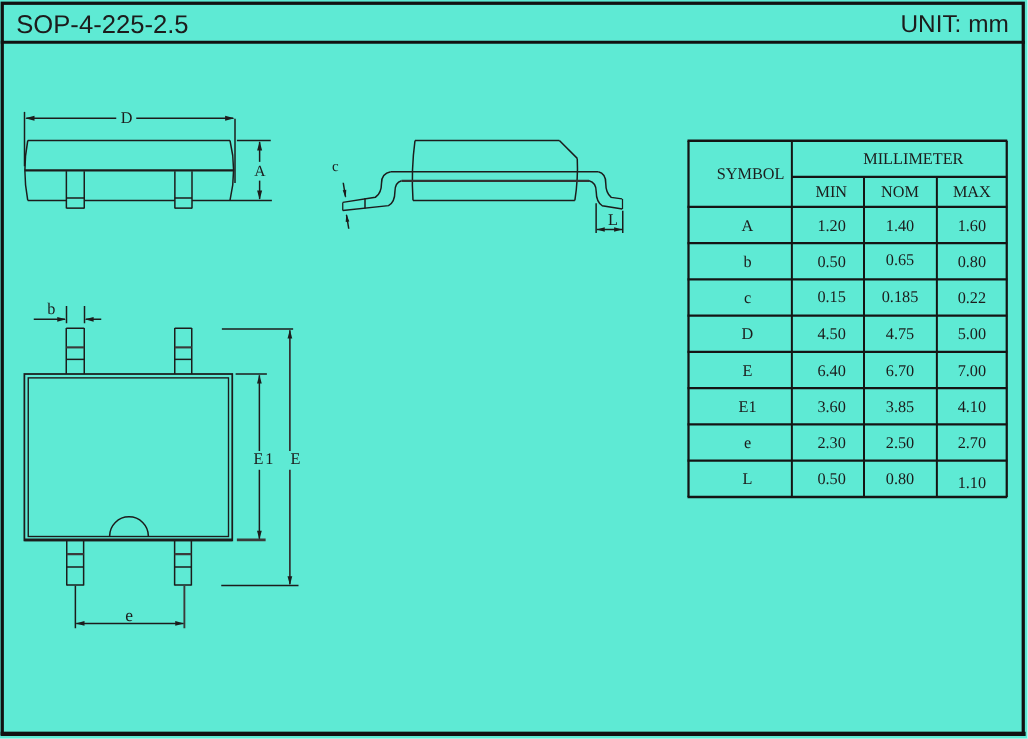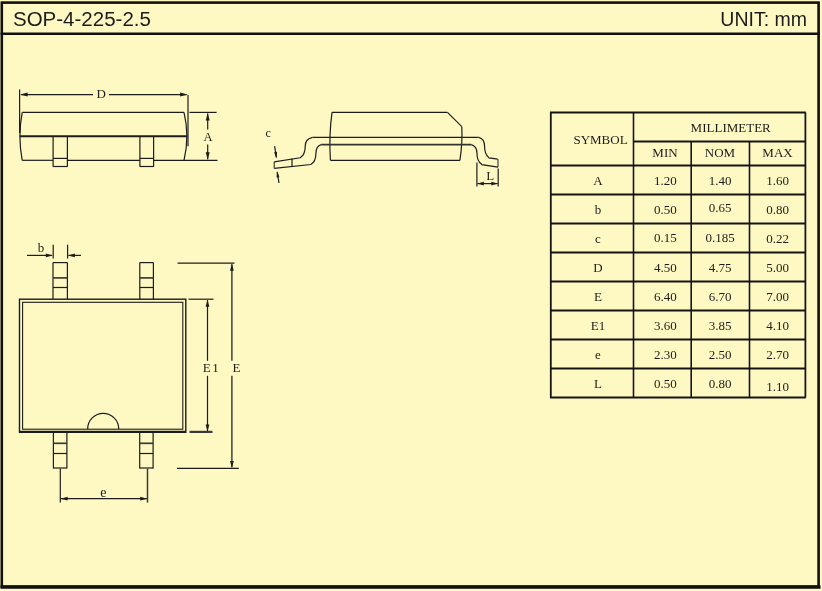--- a/index.html
+++ b/index.html
@@ -1,16 +1,16 @@
 <!DOCTYPE html>
 <html><head>
 <meta charset="utf-8">
 <style>
 html,body{margin:0;padding:0;background:#ffffff;}
-#page{position:relative;width:822px;height:591px;background:#fef9c3;overflow:hidden;}
+#page{position:relative;width:822px;height:591px;background:#5eead4;overflow:hidden;}
 svg{position:absolute;left:0;top:0;}
 text{fill:#1c1c1c;}
 .ser{font-family:"Liberation Serif",serif;}
 .san{font-family:"Liberation Sans",sans-serif;}
 </style>
 </head>
 <body>
 <div id="page">
 <svg width="822" height="591" viewBox="0 0 822 591">
 <g fill="none" stroke="#1c1c1c" stroke-width="1.2" stroke-linecap="butt">

